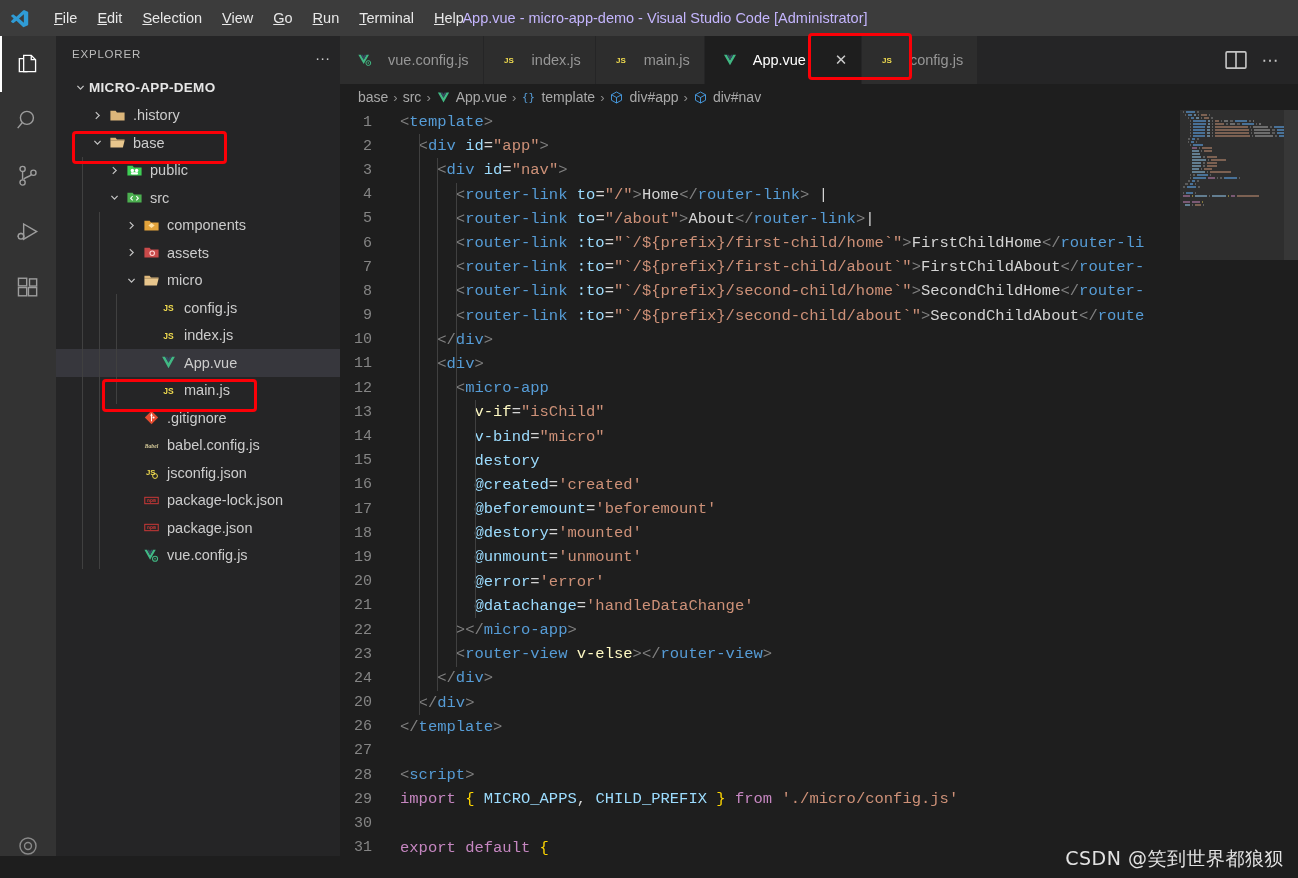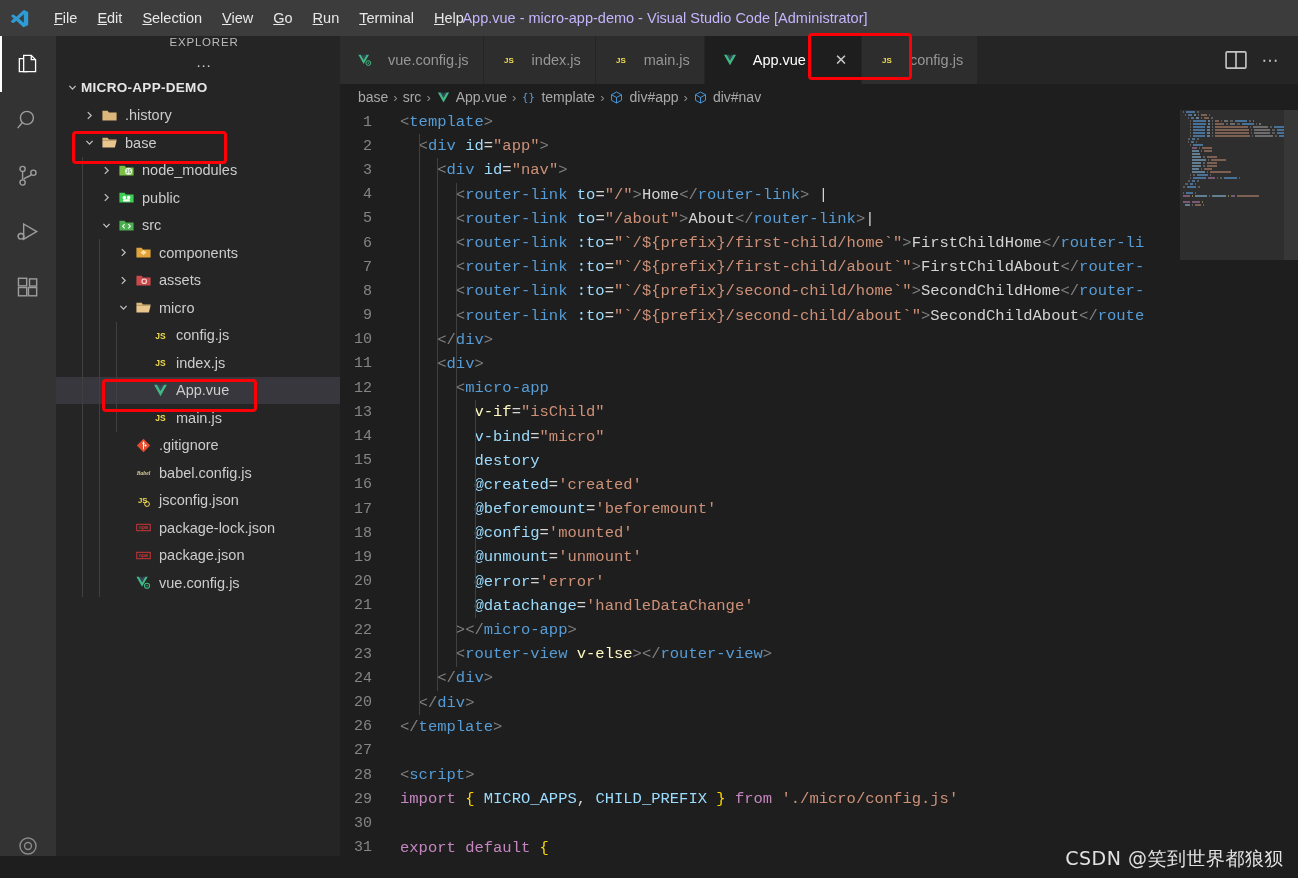--- a/index.html
+++ b/index.html
@@ -58,31 +58,31 @@
   .act-bottom { position: absolute; bottom: 4px; left: 0; width: 56px; }
 
   
   .sidebar {
     position: absolute; left: 56px; top: 36px; width: 284px; height: 842px;
     background: #252526;
   }
   .sidebar-header {
     height: 36px; display: flex; align-items: center;
     padding: 0 4px 0 16px; color: #bbbbbb;
-    font-size: 11.5px; letter-spacing: .8px; flex-direction: column;
+    font-size: 11.5px; letter-spacing: .8px;
   }
   .sidebar-header .ttl { flex: 1; }
   .sb-dots {
     width: 26px; height: 22px; display: flex; align-items: center; justify-content: center;
     color: #cccccc; font-size: 15px; cursor: pointer;
   }
   .tree { padding-top: 2px; font-size: 14.5px; color: #cccccc; }
   .trow {
     height: 27.5px; display: flex; align-items: center;
-    padding-left: 8px; white-space: nowrap; cursor: pointer; position: relative;
+    padding-left: 16px; white-space: nowrap; cursor: pointer; position: relative;
   }
   .trow.selected { background: #37373d; }
   .twist {
     width: 17px; min-width: 17px; display: inline-flex;
     align-items: center; justify-content: center; color: #c5c5c5;
   }
   .twist svg { width: 11px; height: 11px; }
   .ficon {
     width: 22px; min-width: 22px; height: 18px;
     display: inline-flex; align-items: center; justify-content: center;
@@ -312,37 +312,20 @@
               <path d="M3.5 5.5 8 10.5 12.5 5.5"></path>
             </svg>
           </span>
           <span class="ficon">
             <svg viewBox="0 0 24 24">
               <path d="M2 5.4h7.4l1.8 2.2H22v2H2z" fill="#dcb67a"></path>
               <path d="M2 9.4h20L19.6 19H2z" fill="#e8c68d"></path>
             </svg>
           </span>
           <span class="lbl">base</span>
-        </div>
-        <div class="trow">
-          <div class="indent-guide" style="left: 26px;"></div>
-          <span style="width: 34px; min-width: 34px;"></span>
-          <span class="twist">
-            <svg viewBox="0 0 16 16" fill="none" stroke="#c5c5c5" stroke-width="1.7">
-              <path d="M5.5 3 10.5 8 5.5 13"></path>
-            </svg>
-          </span>
-          <span class="ficon">
-            <svg viewBox="0 0 24 24">
-              <path d="M2 5.4h7.4l1.8 2.2H22V19H2z" fill="#7bbf45"></path>
-              <circle cx="15" cy="13" r="5" fill="#e8f5e0"></circle>
-              <text x="15" y="16" font-size="7" text-anchor="middle" fill="#3c873a" font-family="monospace">JS</text>
-            </svg>
-          </span>
-          <span class="lbl">node_modules</span>
         </div>
         <div class="trow">
           <div class="indent-guide" style="left: 26px;"></div>
           <span style="width: 34px; min-width: 34px;"></span>
           <span class="twist">
             <svg viewBox="0 0 16 16" fill="none" stroke="#c5c5c5" stroke-width="1.7">
               <path d="M5.5 3 10.5 8 5.5 13"></path>
             </svg>
           </span>
           <span class="ficon">
@@ -676,21 +659,21 @@
           <div class="cline"><span class="lnum">8</span><span class="ctext"><span class="t-text">      </span><span class="t-ang">&lt;</span><span class="t-tag">router-link</span><span class="t-text"> </span><span class="t-attr">:to</span><span class="t-op">=</span><span class="t-str">"`/${prefix}/second-child/home`"</span><span class="t-ang">&gt;</span><span class="t-text">SecondChildHome</span><span class="t-ang">&lt;/</span><span class="t-tag">router-</span></span></div>
           <div class="cline"><span class="lnum">9</span><span class="ctext"><span class="t-text">      </span><span class="t-ang">&lt;</span><span class="t-tag">router-link</span><span class="t-text"> </span><span class="t-attr">:to</span><span class="t-op">=</span><span class="t-str">"`/${prefix}/second-child/about`"</span><span class="t-ang">&gt;</span><span class="t-text">SecondChildAbout</span><span class="t-ang">&lt;/</span><span class="t-tag">route</span></span></div>
           <div class="cline"><span class="lnum">10</span><span class="ctext"><span class="t-text">    </span><span class="t-ang">&lt;/</span><span class="t-tag">div</span><span class="t-ang">&gt;</span></span></div>
           <div class="cline"><span class="lnum">11</span><span class="ctext"><span class="t-text">    </span><span class="t-ang">&lt;</span><span class="t-tag">div</span><span class="t-ang">&gt;</span></span></div>
           <div class="cline"><span class="lnum">12</span><span class="ctext"><span class="t-text">      </span><span class="t-ang">&lt;</span><span class="t-tag">micro-app</span></span></div>
           <div class="cline"><span class="lnum">13</span><span class="ctext"><span class="t-text">        </span><span class="t-dir">v-if</span><span class="t-op">=</span><span class="t-str">"isChild"</span></span></div>
           <div class="cline"><span class="lnum">14</span><span class="ctext"><span class="t-text">        </span><span class="t-attr">v-bind</span><span class="t-op">=</span><span class="t-str">"micro"</span></span></div>
           <div class="cline"><span class="lnum">15</span><span class="ctext"><span class="t-text">        </span><span class="t-attr">destory</span></span></div>
           <div class="cline"><span class="lnum">16</span><span class="ctext"><span class="t-text">        </span><span class="t-attr">@created</span><span class="t-op">=</span><span class="t-str">'created'</span></span></div>
           <div class="cline"><span class="lnum">17</span><span class="ctext"><span class="t-text">        </span><span class="t-attr">@beforemount</span><span class="t-op">=</span><span class="t-str">'beforemount'</span></span></div>
-          <div class="cline"><span class="lnum">18</span><span class="ctext"><span class="t-text">        </span><span class="t-attr">@config</span><span class="t-op">=</span><span class="t-str">'mounted'</span></span></div>
+          <div class="cline"><span class="lnum">18</span><span class="ctext"><span class="t-text">        </span><span class="t-attr">@destory</span><span class="t-op">=</span><span class="t-str">'mounted'</span></span></div>
           <div class="cline"><span class="lnum">19</span><span class="ctext"><span class="t-text">        </span><span class="t-attr">@unmount</span><span class="t-op">=</span><span class="t-str">'unmount'</span></span></div>
           <div class="cline"><span class="lnum">20</span><span class="ctext"><span class="t-text">        </span><span class="t-attr">@error</span><span class="t-op">=</span><span class="t-str">'error'</span></span></div>
           <div class="cline"><span class="lnum">21</span><span class="ctext"><span class="t-text">        </span><span class="t-attr">@datachange</span><span class="t-op">=</span><span class="t-str">'handleDataChange'</span></span></div>
           <div class="cline"><span class="lnum">22</span><span class="ctext"><span class="t-text">      </span><span class="t-ang">&gt;</span><span class="t-ang">&lt;/</span><span class="t-tag">micro-app</span><span class="t-ang">&gt;</span></span></div>
           <div class="cline"><span class="lnum">23</span><span class="ctext"><span class="t-text">      </span><span class="t-ang">&lt;</span><span class="t-tag">router-view</span><span class="t-text"> </span><span class="t-dir">v-else</span><span class="t-ang">&gt;</span><span class="t-ang">&lt;/</span><span class="t-tag">router-view</span><span class="t-ang">&gt;</span></span></div>
           <div class="cline"><span class="lnum">24</span><span class="ctext"><span class="t-text">    </span><span class="t-ang">&lt;/</span><span class="t-tag">div</span><span class="t-ang">&gt;</span></span></div>
           <div class="cline"><span class="lnum">20</span><span class="ctext"><span class="t-text">  </span><span class="t-ang">&lt;/</span><span class="t-tag">div</span><span class="t-ang">&gt;</span></span></div>
           <div class="cline"><span class="lnum">26</span><span class="ctext"><span class="t-ang">&lt;/</span><span class="t-tag">template</span><span class="t-ang">&gt;</span></span></div>
           <div class="cline"><span class="lnum">27</span><span class="ctext"></span></div>
           <div class="cline"><span class="lnum">28</span><span class="ctext"><span class="t-ang">&lt;</span><span class="t-tag">script</span><span class="t-ang">&gt;</span></span></div>

